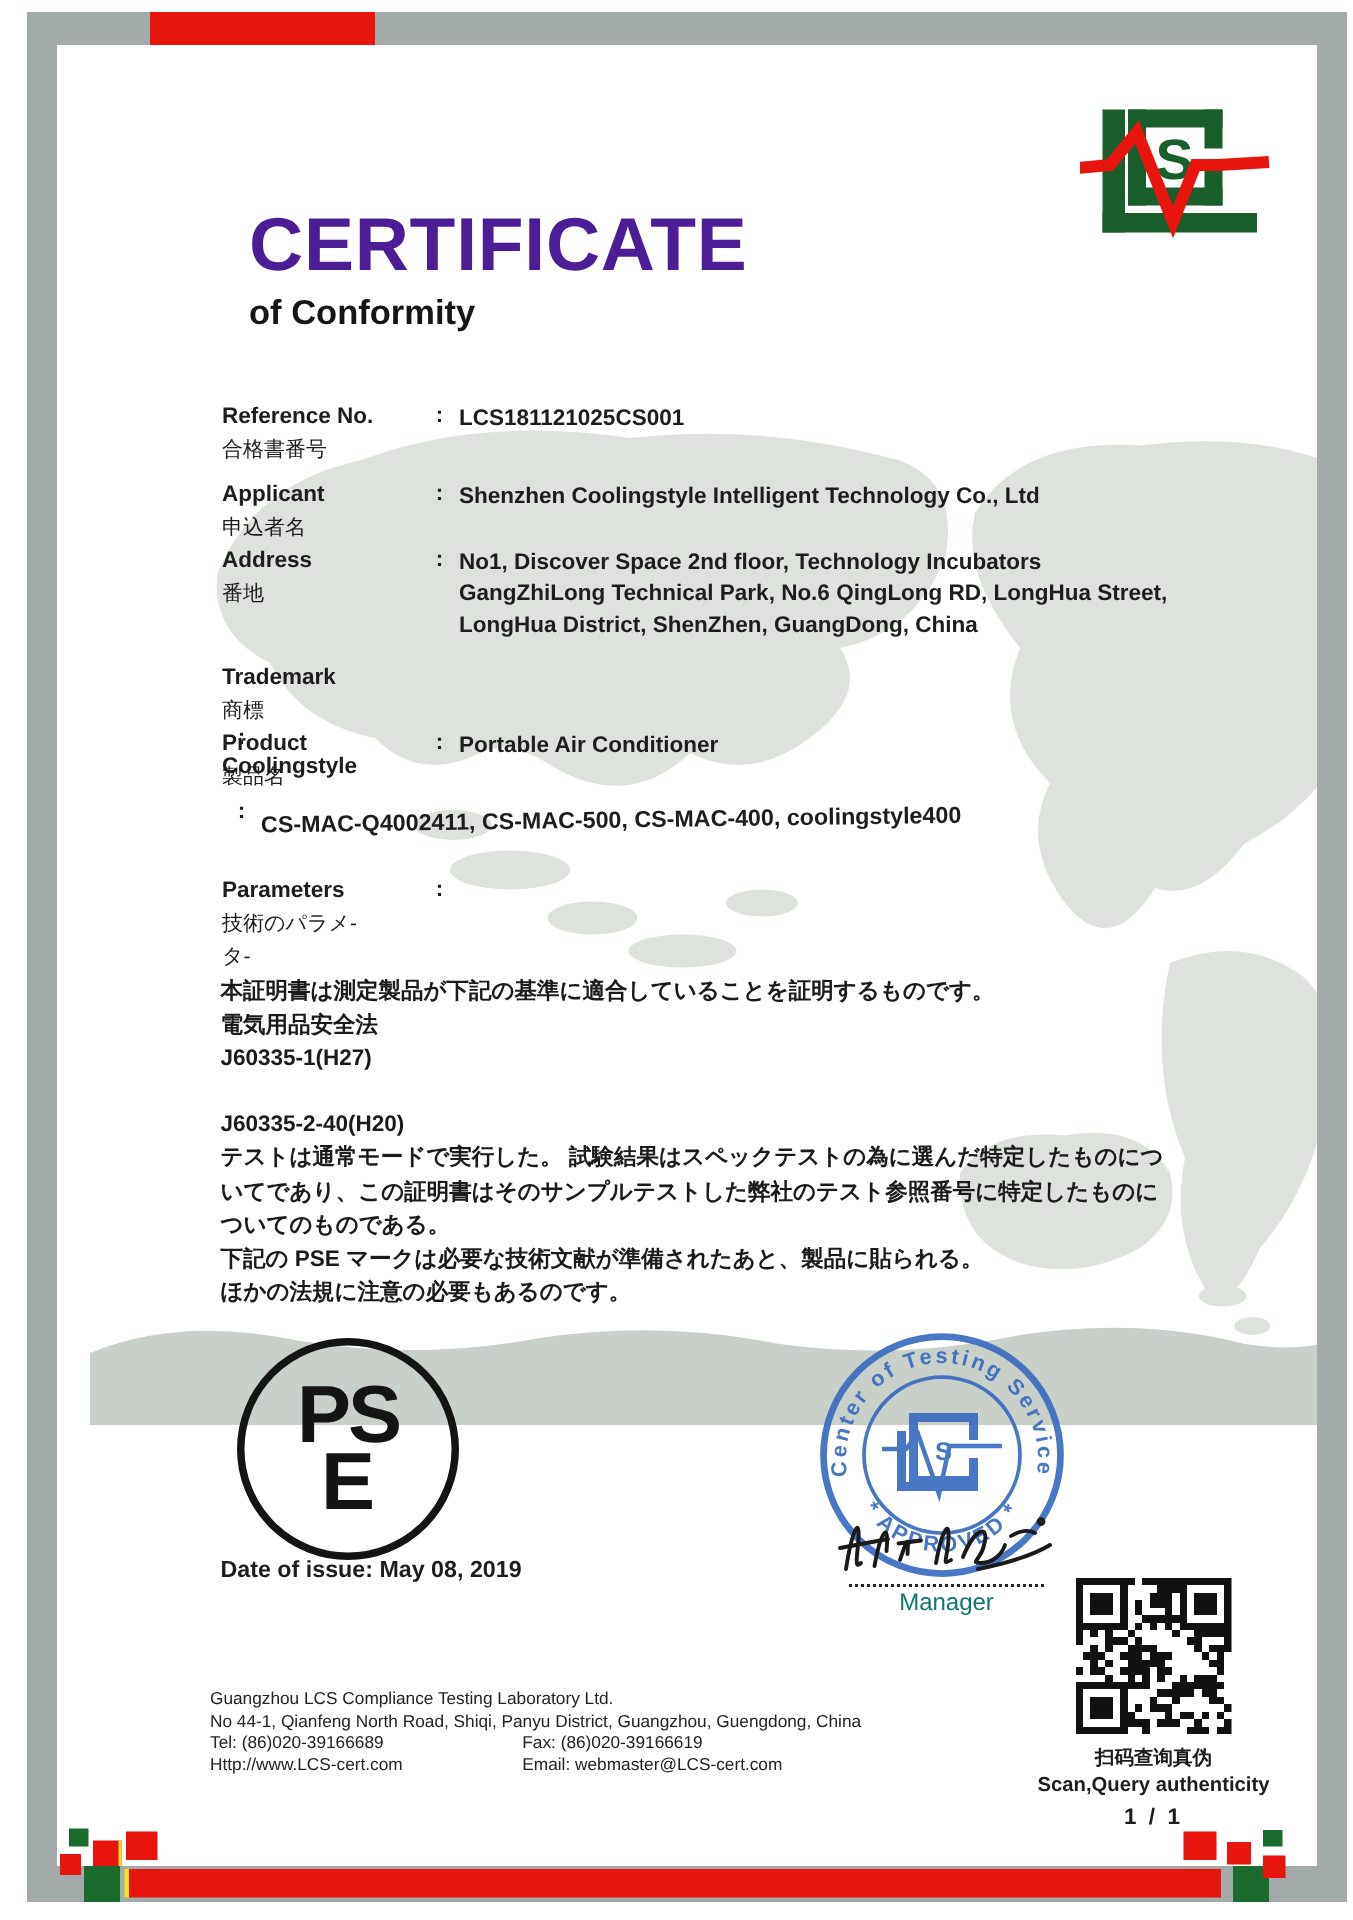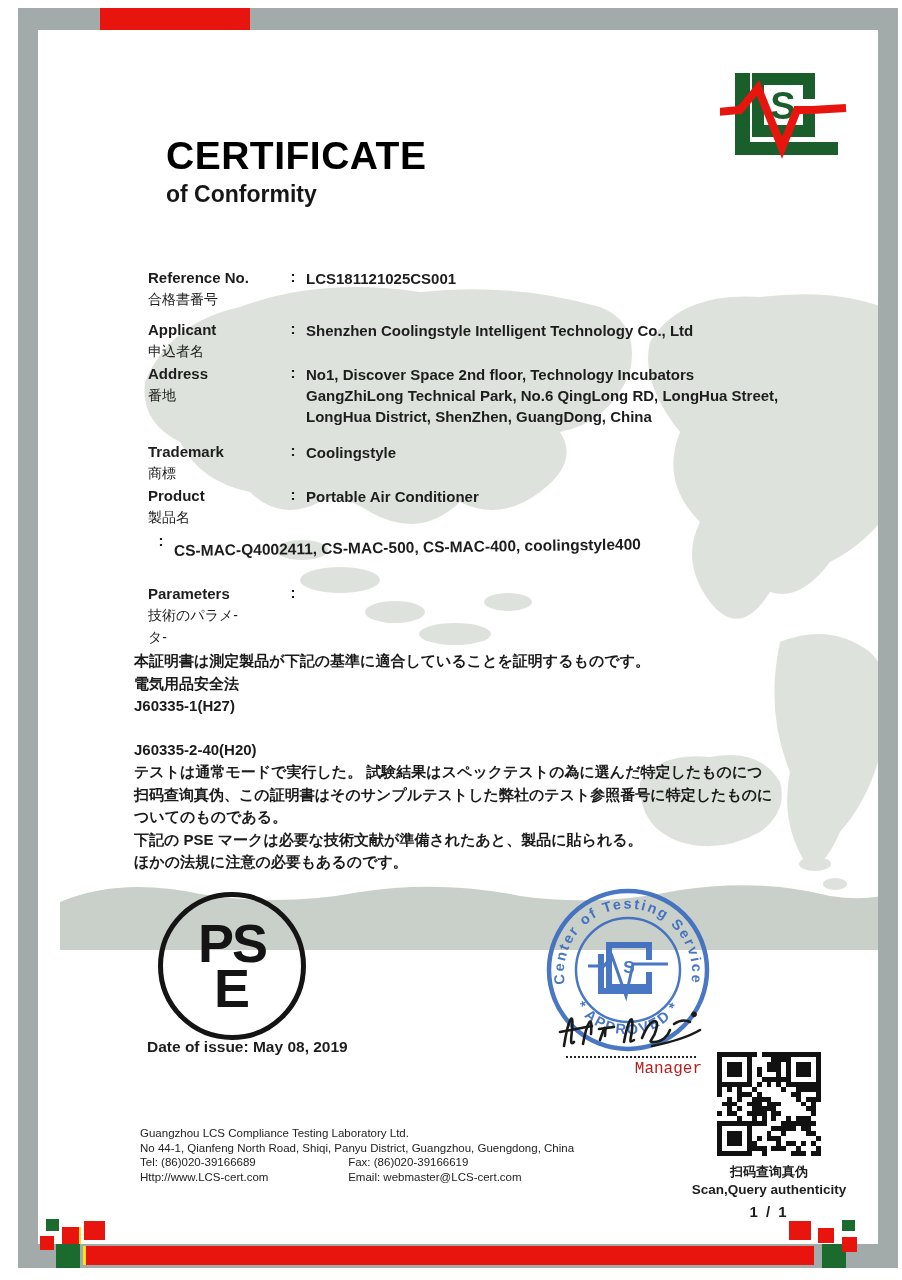--- a/index.html
+++ b/index.html
@@ -11,43 +11,43 @@
   .f-left{left:18px;top:8px;width:20px;height:1260px;}
   .f-right{left:878px;top:8px;width:20px;height:1260px;}
   .f-bottom{left:18px;top:1244px;width:880px;height:24px;}
   .deco{position:absolute;z-index:4;}
   
   .map{position:absolute;left:40px;top:262px;z-index:0;}
   
   .content{position:absolute;inset:0;z-index:2;}
   .logo{position:absolute;left:720px;top:58px;}
   .titleblk{position:absolute;left:166px;top:134px;}
-  .t1{font-size:39px;font-weight:bold;letter-spacing:.5px;color:#000000;}
+  .t1{font-size:50px;font-weight:bold;letter-spacing:.5px;color:#4c1d95;}
   .t2{font-size:23px;font-weight:bold;margin-top:3px;color:#161616;}
   .frow{position:absolute;left:148px;width:650px;display:flex;align-items:flex-start;}
   .flabel{width:132px;}
   .flabel .en{font-weight:bold;font-size:15px;line-height:19px;}
   .flabel .jp{font-size:14px;line-height:19px;margin-top:3px;}
   .fcolon{width:26px;text-align:center;font-weight:bold;font-size:15px;}
   .fvalue{flex:1;font-weight:bold;font-size:15px;line-height:21px;}
   .skew{transform:rotate(-0.8deg);transform-origin:left center;font-size:15.5px;}
-  .stmt{position:absolute;left:134px;top:650px;width:650px;font-size:15px;
+  .stmt{position:absolute;left:147px;top:650px;width:650px;font-size:15px;
         line-height:22.5px;font-weight:600;color:#1b1b1b;}
   .stmt .gap{margin-top:21px;}
   .pse{position:absolute;left:158px;top:892px;width:138px;height:138px;border:5px solid #141414;
        border-radius:50%;display:flex;flex-direction:column;align-items:center;justify-content:center;
        color:#141414;font-weight:bold;z-index:2;background:transparent;}
   .pse .l1{font-size:54px;line-height:.8;letter-spacing:-2px;text-align:center;}
   .pse .l2{font-size:54px;line-height:.8;margin-top:2px;}
   .stamp{position:absolute;left:544px;top:886px;opacity:.92;}
   .sig{position:absolute;left:556px;top:1000px;z-index:5;}
   .sigline{position:absolute;left:566px;top:1036px;width:130px;height:20px;
            border-bottom:2px dotted #222;z-index:5;}
-  .manager{position:absolute;left:560px;top:1060px;width:142px;text-align:right;
-           font-size:16px;color:#b91c1c;z-index:5;font-family:Liberation Mono, monospace;}
+  .manager{position:absolute;left:560px;top:1060px;width:142px;text-align:center;
+           font-size:16px;color:#0f766e;z-index:5;}
   .date{position:absolute;left:147px;top:1038px;font-size:15.5px;font-weight:bold;}
   .footer{position:absolute;left:140px;top:1126px;font-size:11.5px;line-height:14.5px;color:#222;}
   .footer .cols span:first-child{display:inline-block;width:205px;}
   .qrblk{position:absolute;left:676px;top:1052px;width:186px;text-align:center;}
   .qrblk svg{display:block;margin:0 auto;}
   .qr-cn{font-size:13px;font-weight:bold;margin-top:7px;}
   .qr-en{font-size:13.5px;font-weight:bold;margin-top:1px;}
   .qr-pg{font-size:15px;font-weight:bold;letter-spacing:2px;margin-top:6px;}
 </style>
 </head>
@@ -133,21 +133,21 @@
           <div class="en">Address</div>
           <div class="jp">番地</div>
         </div>
       <div class="fcolon">:</div>
       <div class="fvalue">
         <div>No1, Discover Space 2nd floor, Technology Incubators</div>
         <div>GangZhiLong Technical Park, No.6 QingLong RD, LongHua Street,</div>
         <div>LongHua District, ShenZhen, GuangDong, China</div>
       </div>
     </div>
-    <div class="frow" style="top:442px;">
+    <div class="frow" style="top:442px;flex-direction:column;">
       <div class="flabel">
           <div class="en">Trademark</div>
           <div class="jp">商標</div>
         </div>
       <div class="fcolon">:</div>
       <div class="fvalue">Coolingstyle</div>
     </div>
     <div class="frow" style="top:486px;">
       <div class="flabel">
           <div class="en">Product</div>
@@ -168,21 +168,21 @@
       </div>
       <div class="fcolon">:</div>
     </div>
 
     <div class="stmt">
       <div>本証明書は測定製品が下記の基準に適合していることを証明するものです。</div>
       <div>電気用品安全法</div>
       <div style="font-weight:bold;">J60335-1(H27)</div>
       <div class="gap" style="font-weight:bold;">J60335-2-40(H20)</div>
       <div>テストは通常モードで実行した。 試験結果はスペックテストの為に選んだ特定したものにつ</div>
-      <div>扫码查询真伪、この証明書はそのサンプルテストした弊社のテスト参照番号に特定したものに</div>
+      <div>いてであり、この証明書はそのサンプルテストした弊社のテスト参照番号に特定したものに</div>
       <div>ついてのものである。</div>
       <div>下記の PSE マークは必要な技術文献が準備されたあと、製品に貼られる。</div>
       <div>ほかの法規に注意の必要もあるのです。</div>
     </div>
 
     <div class="pse">
       <div class="l1">PS</div>
       <div class="l2">E</div>
     </div>
 

